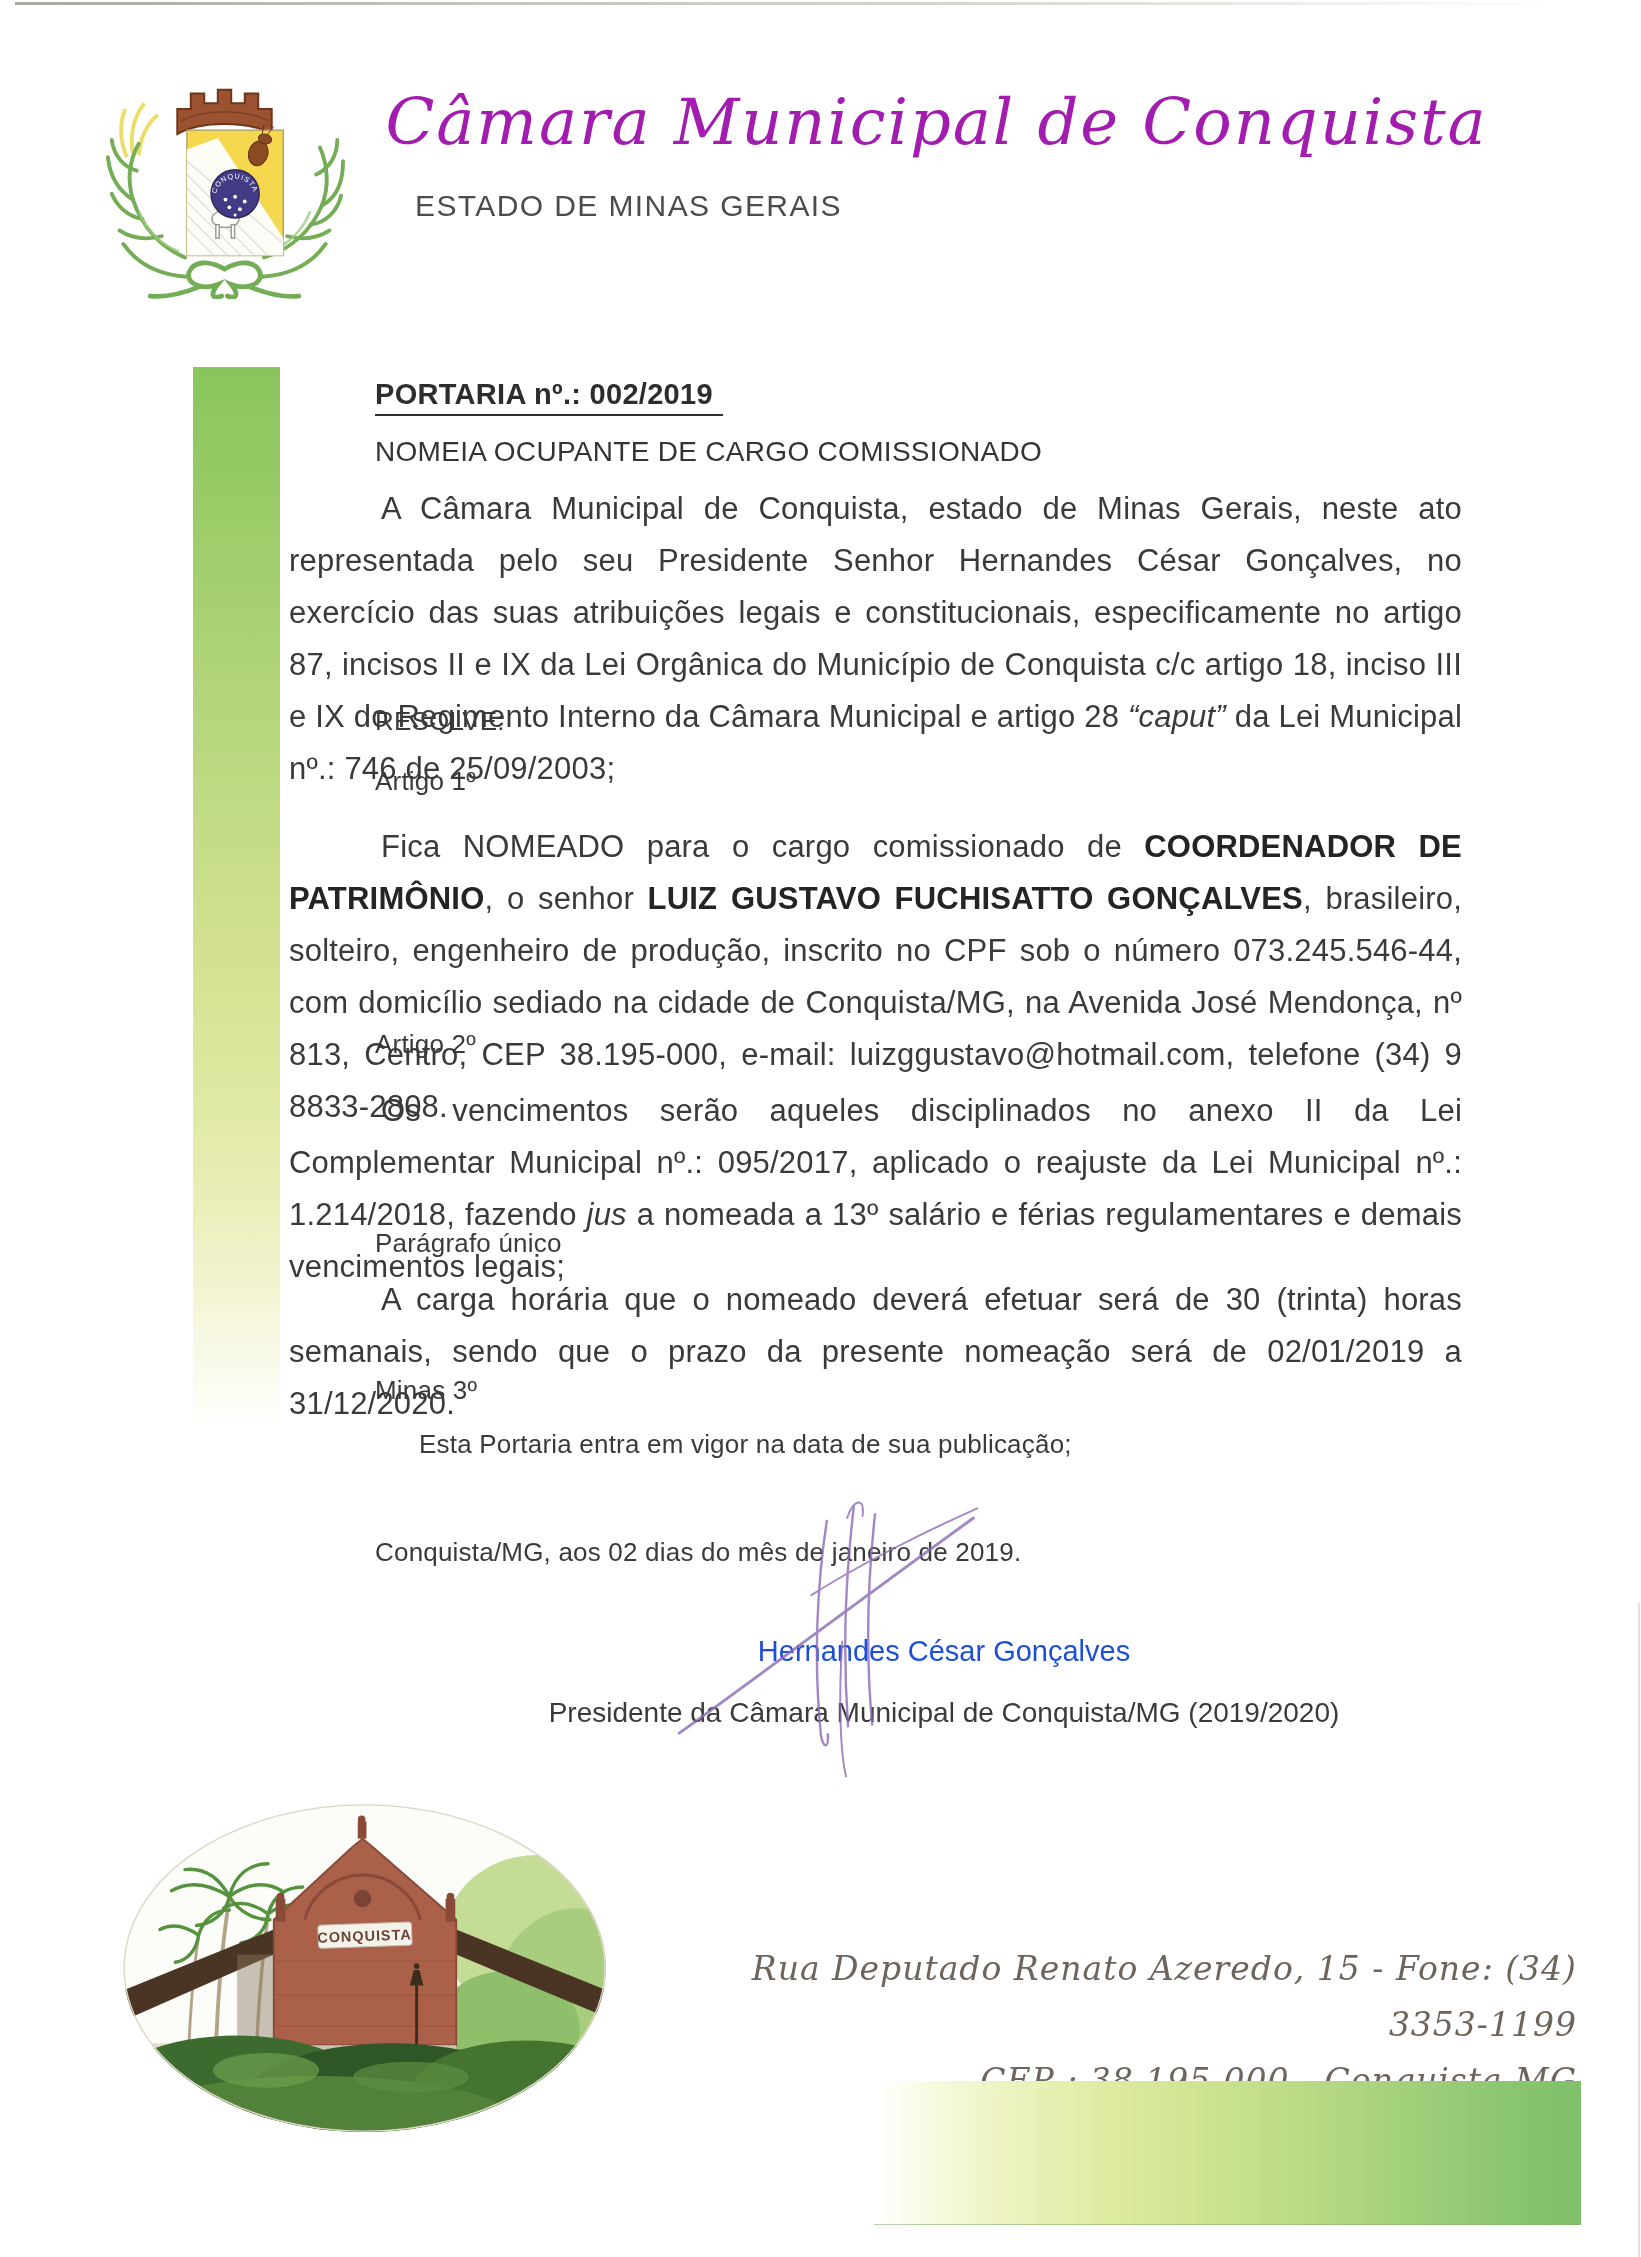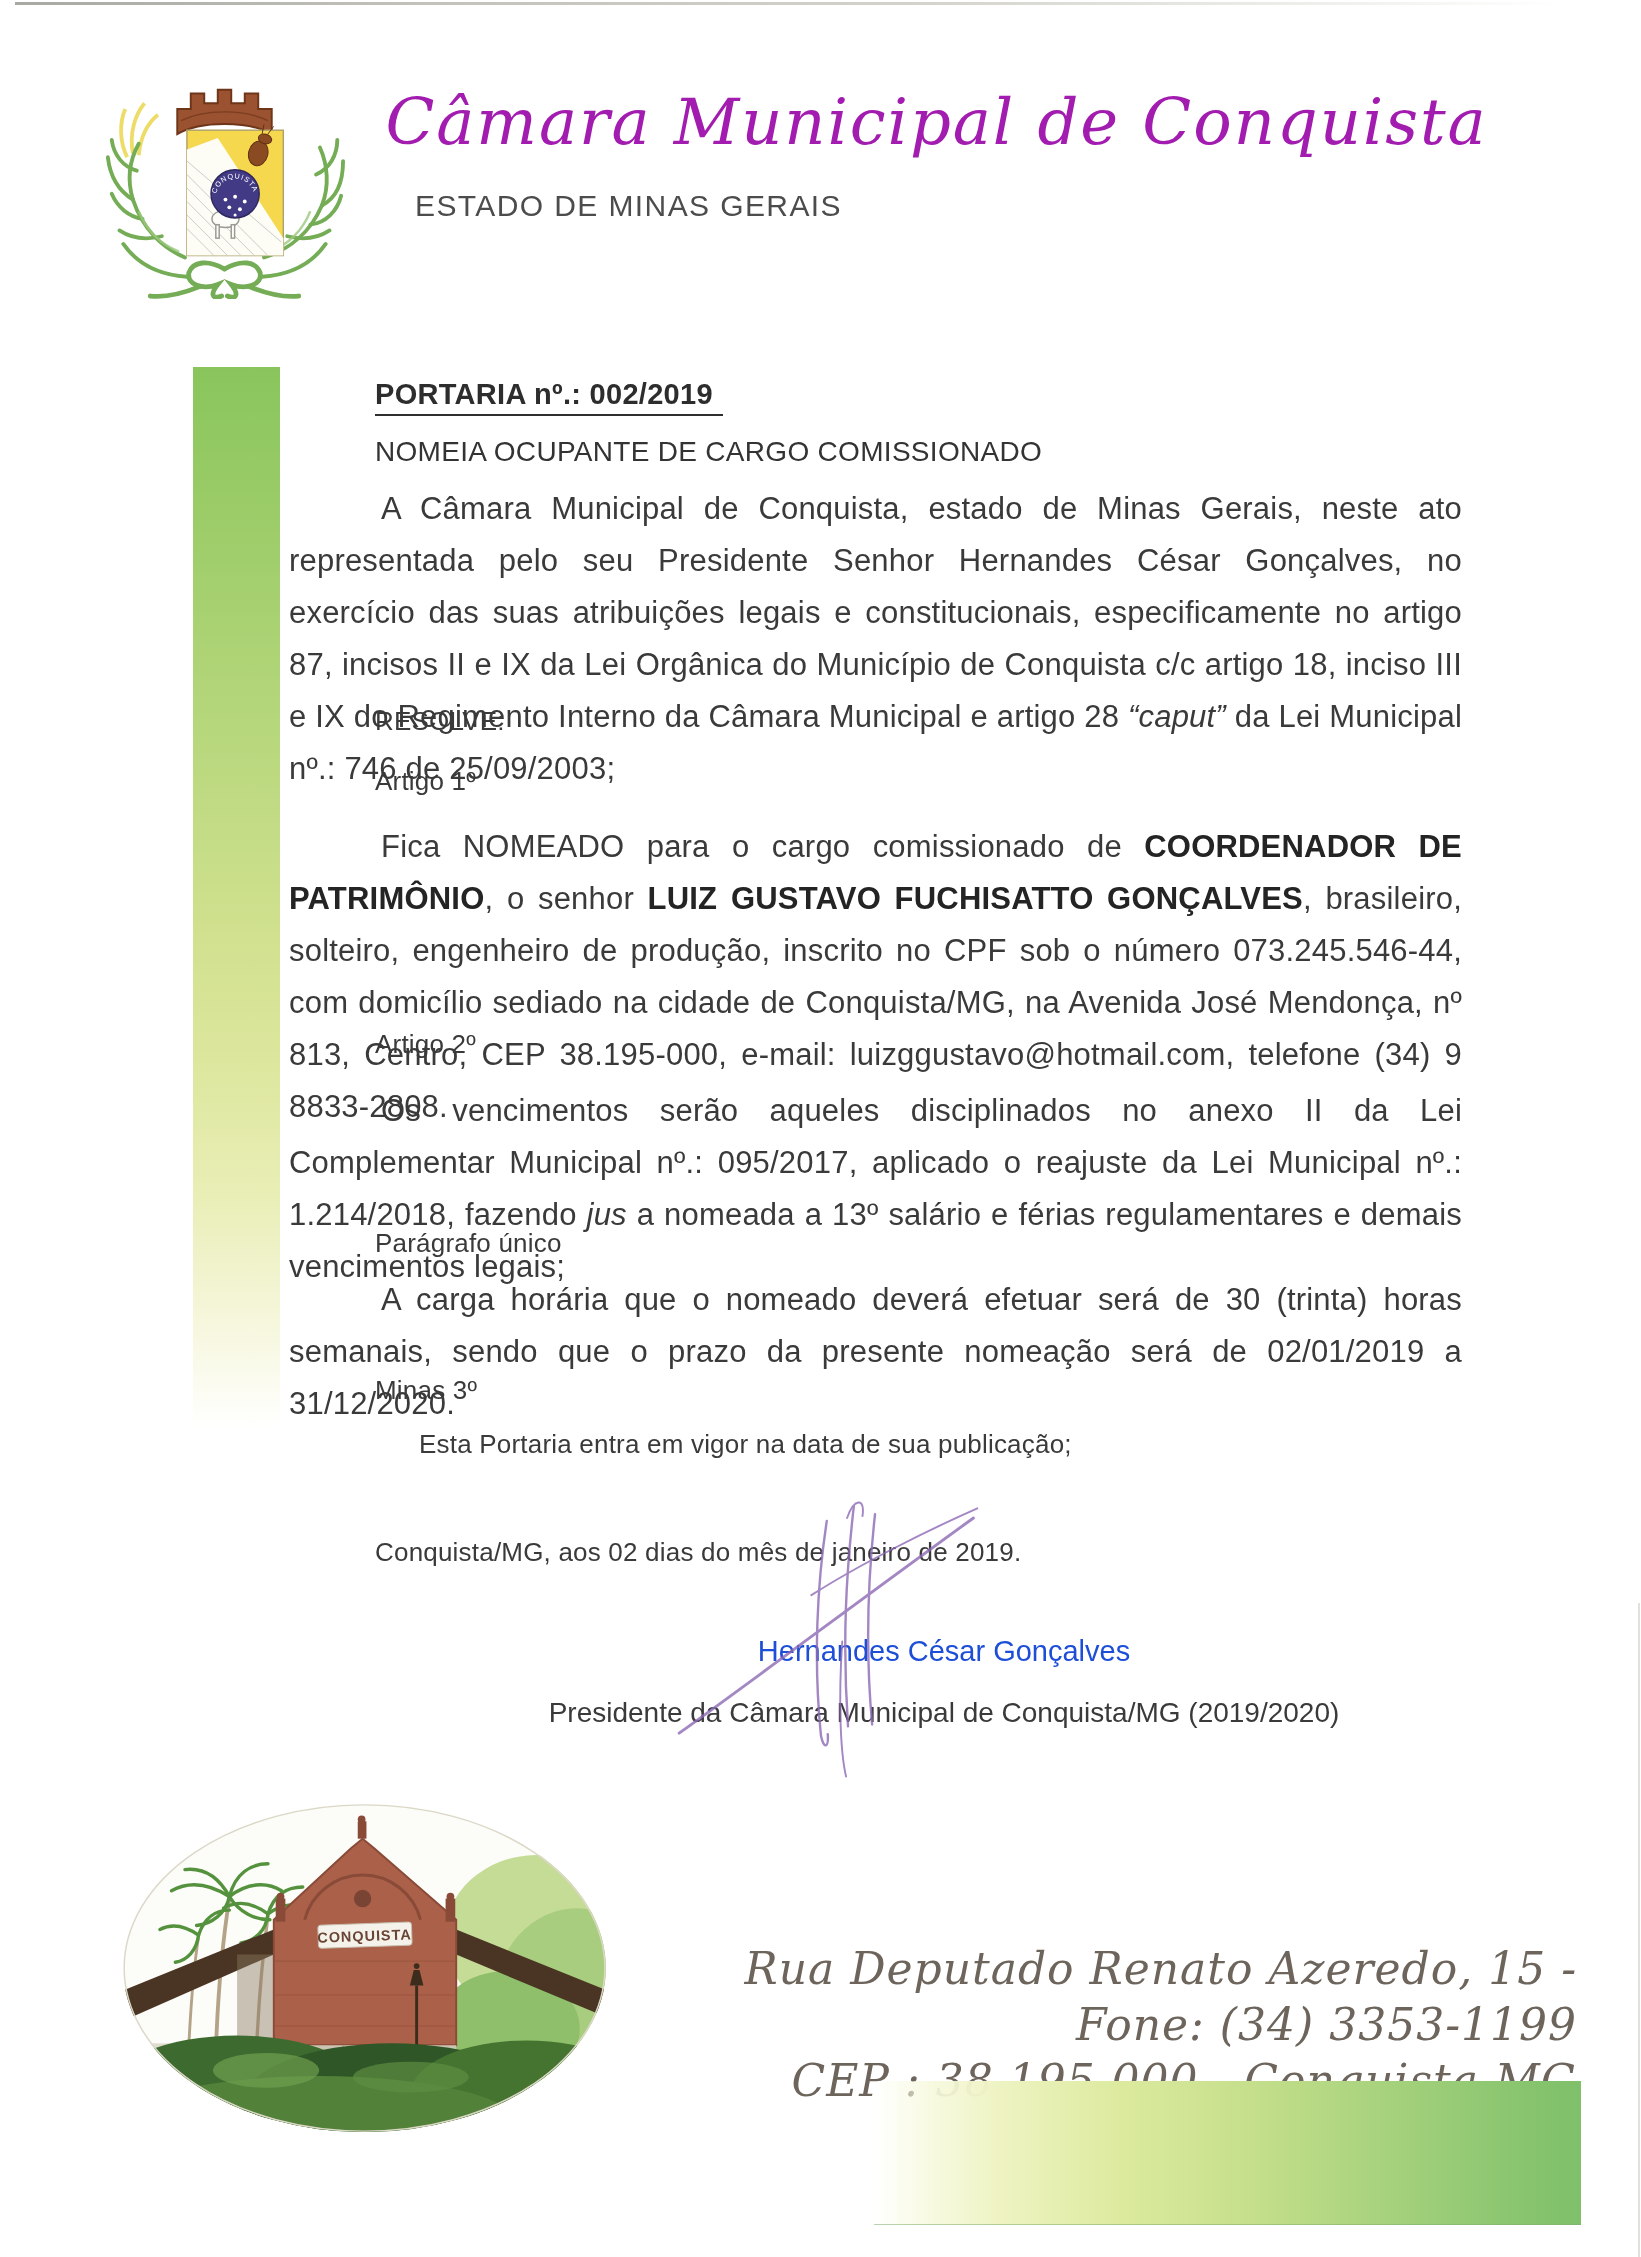--- a/index.html
+++ b/index.html
@@ -49,21 +49,21 @@
 
   
   .sig-name{left:461px; top:1635px; width:966px; text-align:center; font-size:29px; color:#1d4ed8;}
   .sig-role{left:461px; top:1697px; width:966px; text-align:center; font-size:28px; color:#3a3a3a;}
   .sig-svg{left:628px; top:1487px; width:386px; height:309px;}
 
   
   .footer-script{
     right:64px; top:1941px; width:869px; text-align:right;
     font-family:"DejaVu Serif",serif; font-style:italic;
-    font-size:44px; line-height:56px; color:#6d655c; letter-spacing:1px;
+    font-size:33px; line-height:56px; color:#6d655c; letter-spacing:1px;
   }
   .photo{left:121px; top:1802px; width:488px; height:333px;}
   .bottom-strip{
     left:874px; top:2081px; width:707px; height:143px;
     background:linear-gradient(90deg,rgba(255,255,255,0) 0%,rgba(247,249,222,.9) 8%,
       #eef3c2 18%,#dcea9e 35%,#c3de8a 55%,#a3d07b 75%,#88c46e 92%,#7fc06a 100%);
     border-bottom:1.9px solid rgba(130,175,110,.55);
   }
   .scan-right{right:1px; top:1603px; width:1.9px; height:655px; background:#c6c6b8; opacity:.5;}
 

